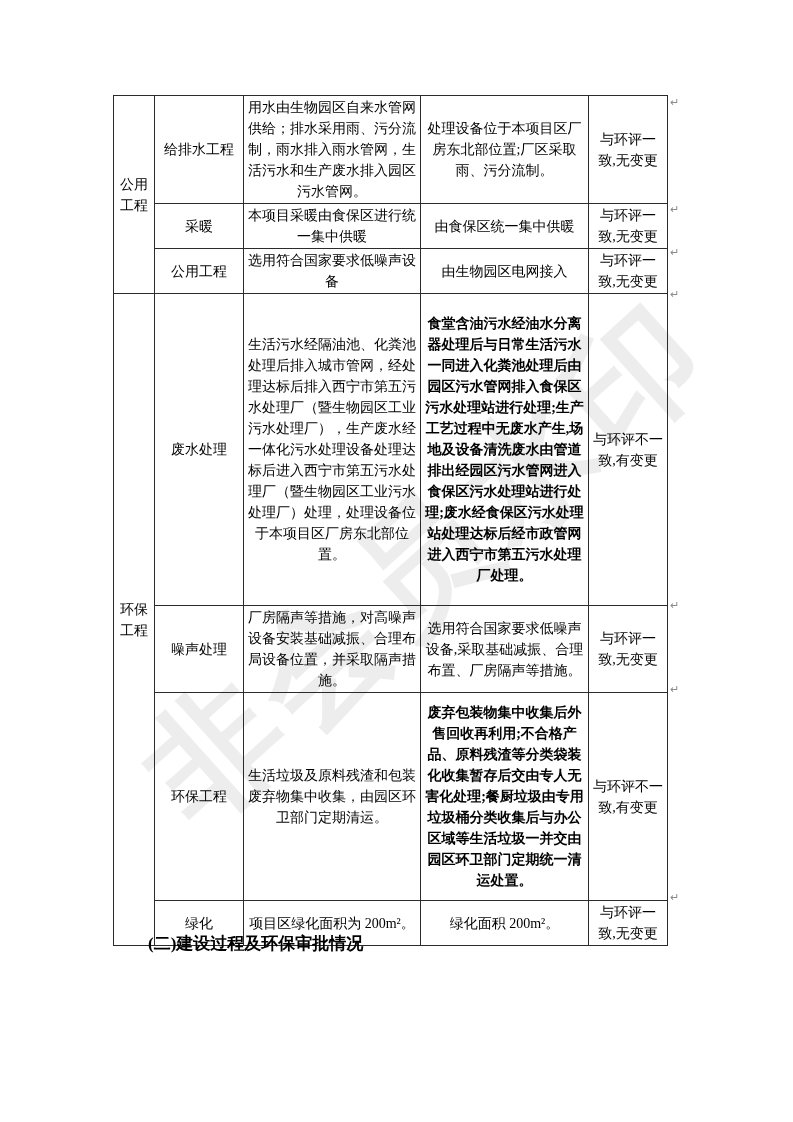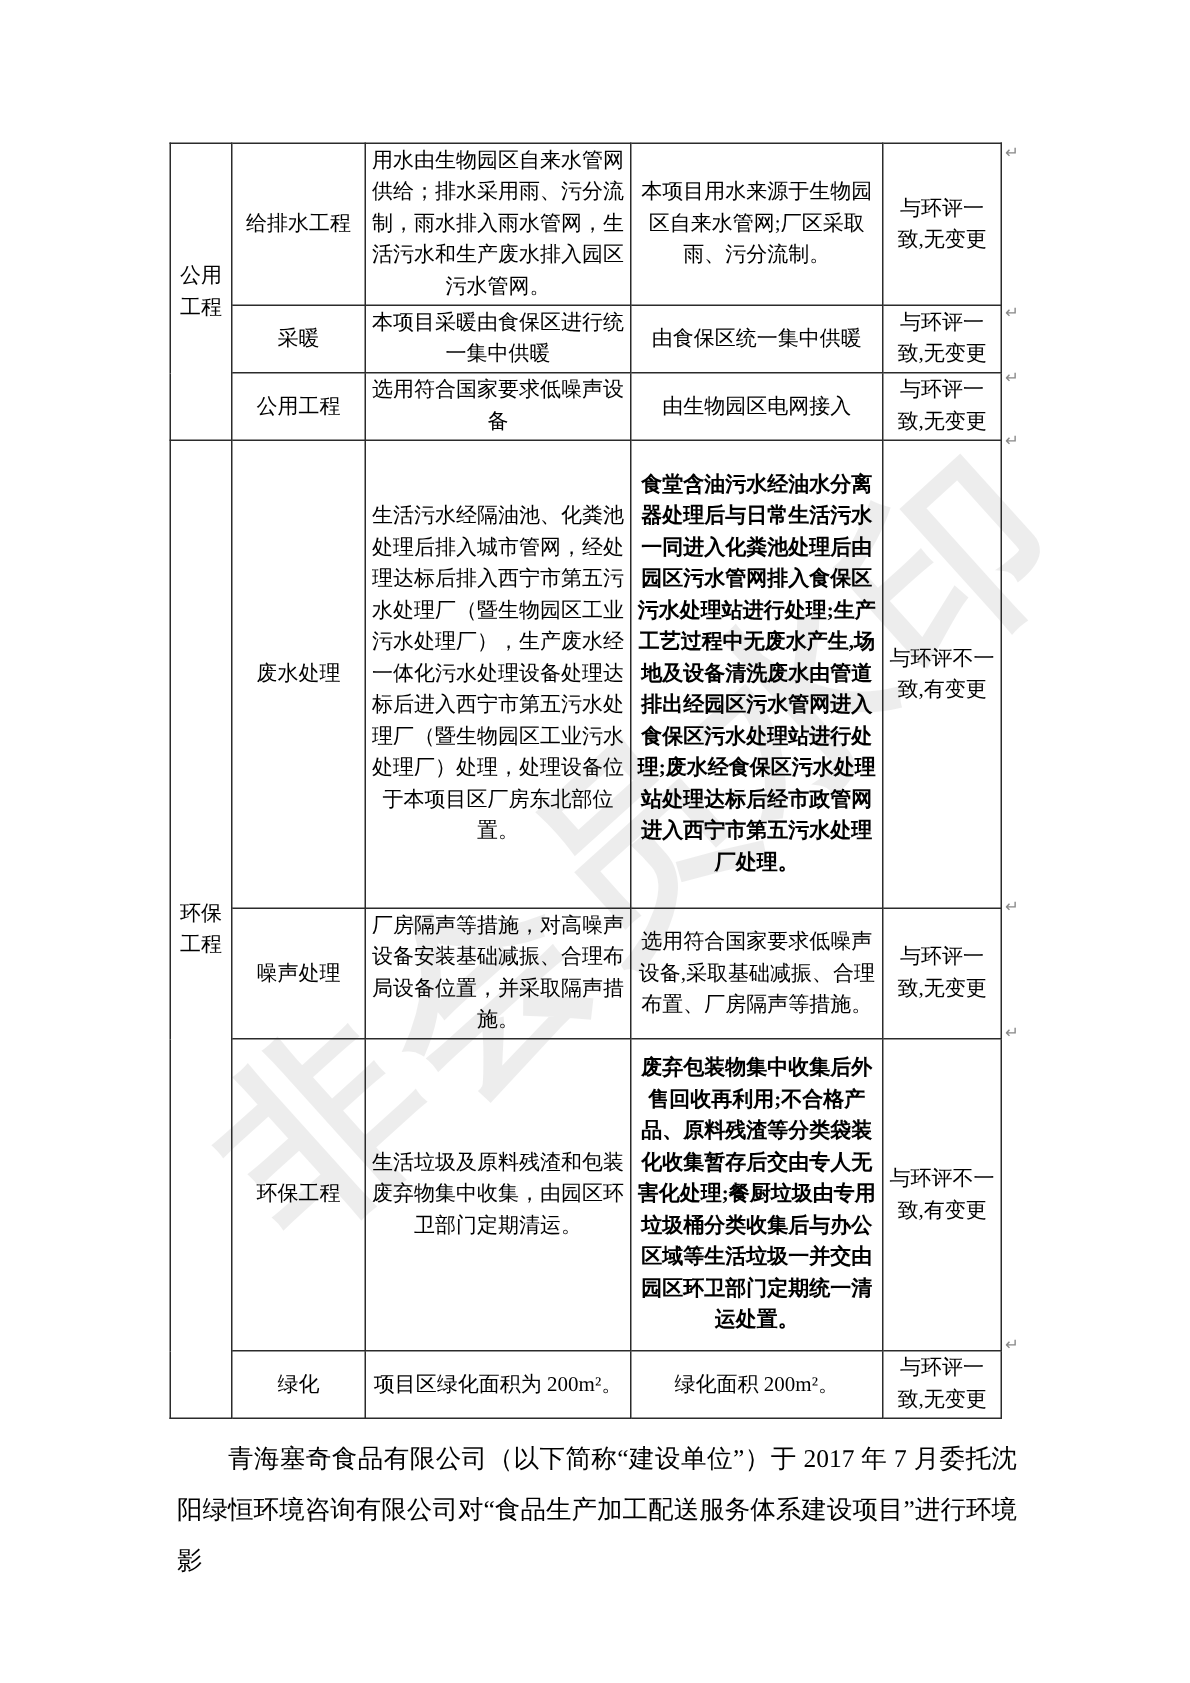--- a/index.html
+++ b/index.html
@@ -54,21 +54,21 @@
       <col style="width:89px">
       <col style="width:177px">
       <col style="width:168px">
       <col style="width:79px">
     </colgroup>
     <tbody>
       <tr style="height:108px">
         <td class="group-cell" rowspan="3">公用工程</td>
         <td class="item-cell">给排水工程</td>
         <td>用水由生物园区自来水管网供给；排水采用雨、污分流制，雨水排入雨水管网，生活污水和生产废水排入园区污水管网。</td>
-        <td>本项目用水来源于生物园区自来水管网;厂区采取雨、污分流制。</td>
+        <td>处理设备位于本项目区厂房东北部位置;厂区采取雨、污分流制。</td>
         <td>与环评一致,无变更</td>
       </tr>
       <tr style="height:43px">
         <td class="item-cell">采暖</td>
         <td>本项目采暖由食保区进行统一集中供暖</td>
         <td>由食保区统一集中供暖</td>
         <td>与环评一致,无变更</td>
       </tr>
       <tr style="height:42px">
         <td class="item-cell">公用工程</td>
@@ -105,16 +105,16 @@
   </table>
 
   <span class="pmark" style="top:97px">↵</span>
   <span class="pmark" style="top:204px">↵</span>
   <span class="pmark" style="top:247px">↵</span>
   <span class="pmark" style="top:289px">↵</span>
   <span class="pmark" style="top:600px">↵</span>
   <span class="pmark" style="top:684px">↵</span>
   <span class="pmark" style="top:892px">↵</span>
 
+  <div class="heading">(二)建设过程及环保审批情况</div>
 
-  <div class="para">青海塞奇食品有限公司（以下简称“建设单位”）于 2017 年 7 月委托沈阳绿恒环境咨询有限公司对“食品生产加工配送服务体系建设项目”进行环境影</div>
 
 </div>
 
 </body></html>

